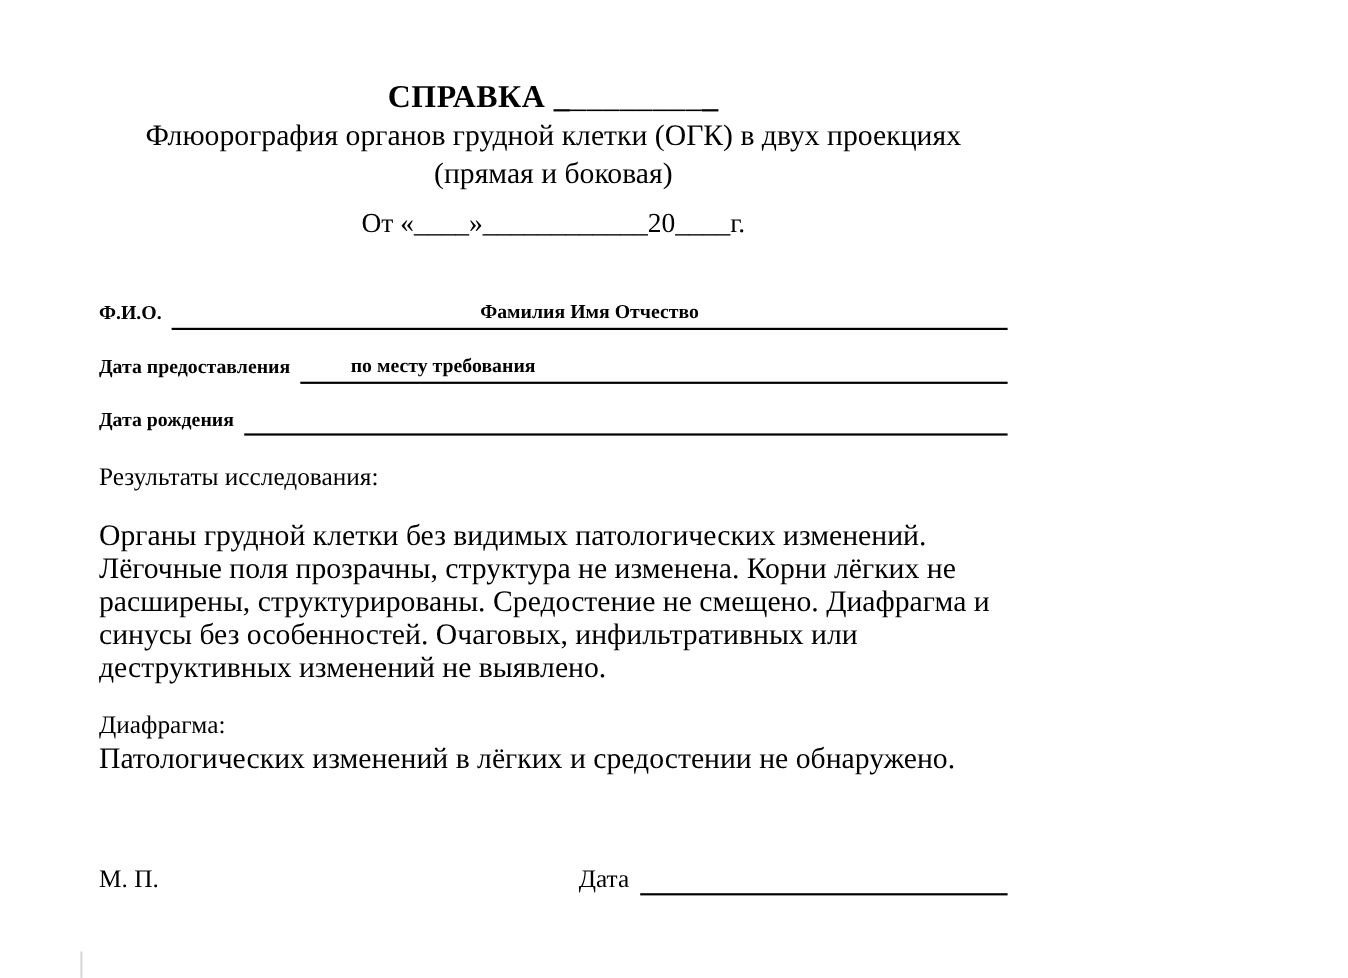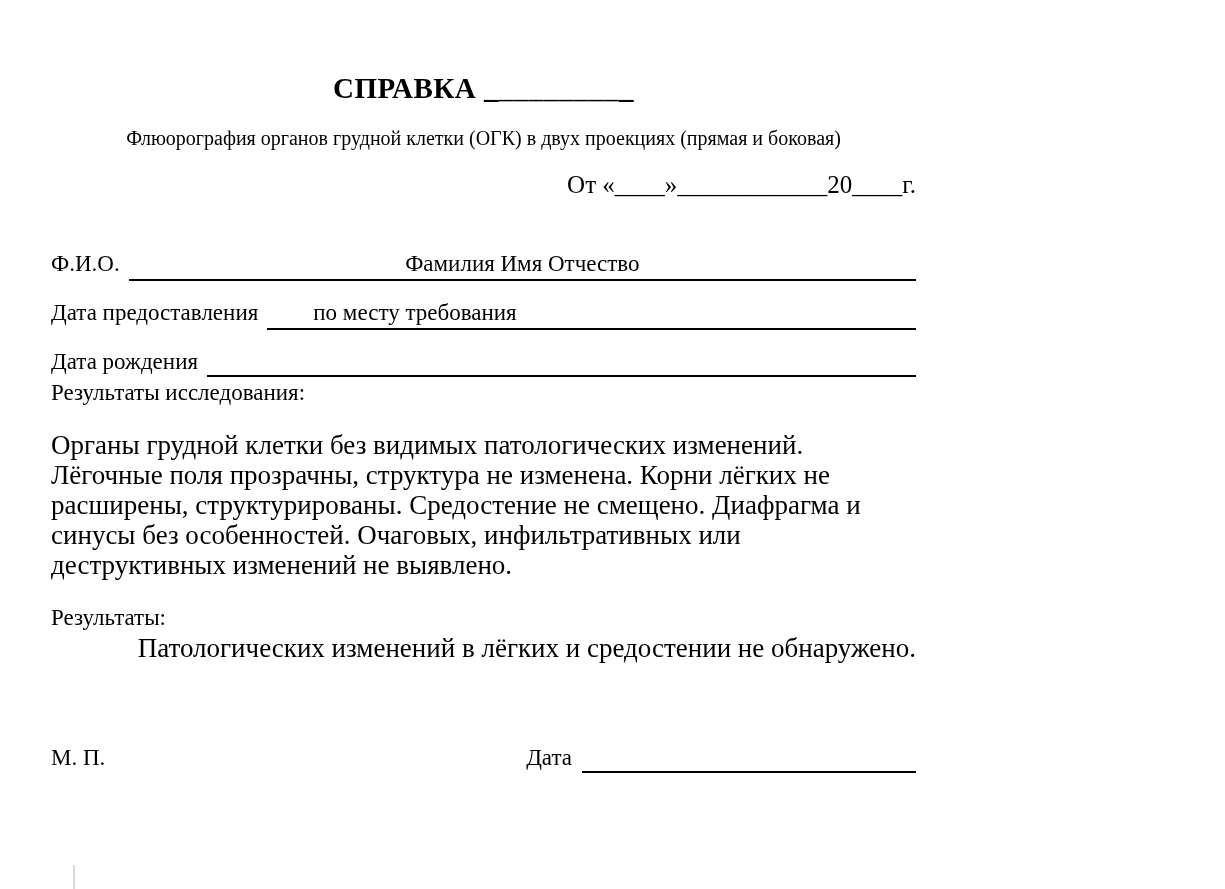--- a/index.html
+++ b/index.html
@@ -6,79 +6,79 @@
   html, body {
     width: 1225px; height: 889px;
     background: #ffffff;
     font-family: "Liberation Serif", "DejaVu Serif", serif;
     color: #000000;
     overflow: hidden;
   }
   .page {
     position: relative;
     width: 994px; height: 889px;
-    padding: 70px 78px 0 51px;
+    padding: 70px 78px 0 90px;
   }
   
   .title-row {
     text-align: center;
     font-size: 29px;
     font-weight: bold;
     letter-spacing: 0.5px;
     line-height: 36px;
   }
   .title-blank-mid { font-weight: normal; }
   
   .subtitle {
-    margin-top: 15px;
     text-align: center;
-    font-size: 20px;
+    font-size: 27px;
     line-height: 34px;
   }
   
   .dateline {
     margin-top: 14px;
-    text-align: right;
+    text-align: center;
     font-size: 25px;
     line-height: 32px;
   }
   
   .fields { margin-top: 48px; }
   .frow {
     display: flex;
-    align-items: flex-start;
-    font-size: 23px;
+    align-items: center;
+    font-size: 18px;
     line-height: 30px;
     margin-top: 17px;
+    font-weight: bold;
   }
   .frow:first-child { margin-top: 0; }
   .flabel { white-space: nowrap; }
   .fline {
     flex: 1;
     border-bottom: 2px solid #000000;
     min-height: 30px;
     display: block;
   }
   .fline.centered { text-align: center; }
   .fline.gap-left { margin-left: 9px; }
   .fline .inset { padding-left: 46px; display: inline-block; }
   
   .section-label {
-    margin-top: 1px;
+    margin-top: 23px;
     font-size: 23px;
     line-height: 30px;
   }
   .body-par {
     margin-top: 22px;
     font-size: 27px;
     line-height: 30px;
     max-width: 1075px;
   }
   .conclusion { margin-top: 23px; }
-  .conclusion .body-par { margin-top: 0; text-align: right; }
+  .conclusion .body-par { margin-top: 0; }
   
   .footer-row {
     margin-top: 80px;
     display: flex;
     justify-content: space-between;
     align-items: flex-start;
     font-size: 23px;
     line-height: 30px;
   }
   .doctor-group { display: flex; align-items: flex-end; }
@@ -135,21 +135,21 @@
         <span></span>
       </span>
     </div>
 
   </div>
 
   <div class="section-label">Результаты исследования:</div>
   <div class="body-par">Органы грудной клетки без видимых патологических изменений. Лёгочные поля прозрачны, структура не изменена. Корни лёгких не расширены, структурированы. Средостение не смещено. Диафрагма и синусы без особенностей. Очаговых, инфильтративных или деструктивных изменений не выявлено.</div>
 
   <div class="conclusion">
-    <div class="section-label" style="margin-top:0">Результаты:</div>
+    <div class="section-label" style="margin-top:0">Диафрагма:</div>
     <div class="body-par">Патологических изменений в лёгких и средостении не обнаружено.</div>
   </div>
 
   <div class="footer-row">
     <span>М. П.</span>
     <span class="doctor-group">
       <span>Дата</span>
       <span class="doctor-line"></span>
     </span>
   </div>

